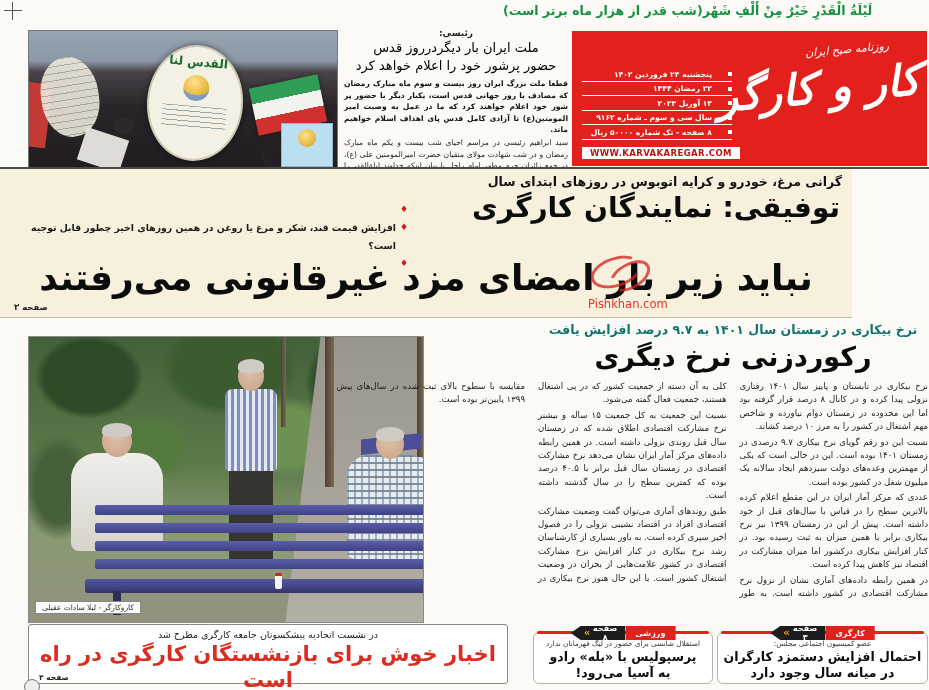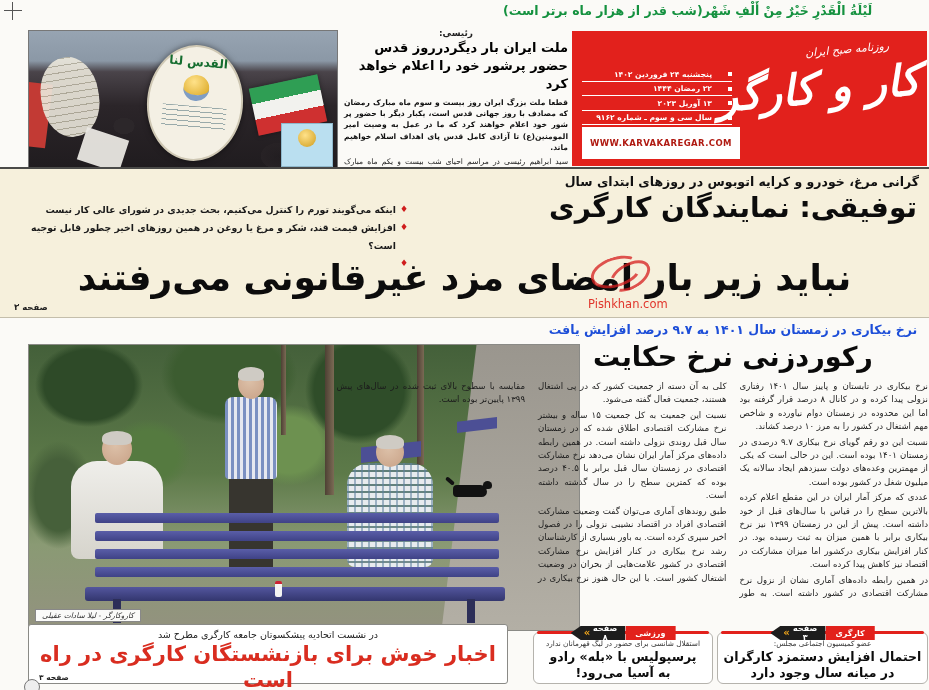--- a/index.html
+++ b/index.html
@@ -38,69 +38,69 @@
   .rally .flag { position:absolute; left:224px; top:50px; width:70px; height:48px; transform:rotate(-12deg);
            background:linear-gradient(180deg,#2f9e54 0 33%,#f2f2ee 33% 66%,#cf3030 66% 100%); box-shadow:0 0 5px rgba(0,0,0,.4); }
   .rally .sign-blue { position:absolute; left:252px; top:92px; width:52px; height:44px; background:#badff0; border:1px solid #8fb8cc; }
   .rally .sign-blue .dome2 { width:18px; height:18px; margin:5px auto 0; border-radius:50%;
            background:radial-gradient(circle at 40% 35%, #ffe28a, #cf9c1c); }
   .rally .flag-white { position:absolute; left:52px; top:102px; width:44px; height:34px; background:#e9e7e2; transform:rotate(18deg); opacity:.95; }
 
   
   .raisi { position:absolute; left:344px; top:28px; width:224px; height:140px; direction:rtl; }
   .raisi .rubric { text-align:center; font-size:9px; font-weight:bold; color:#222; }
-  .raisi h2 { font-size:13px; font-weight:700; line-height:1.4; color:#000; margin:1px 0 3px; }
+  .raisi h2 { text-align:center; font-size:13px; font-weight:400; line-height:1.4; color:#000; margin:1px 0 3px; }
   .raisi .lede { font-size:7.6px; font-weight:bold; text-align:justify; line-height:1.5; color:#111; }
   .raisi .body { font-size:7.6px; text-align:justify; line-height:1.5; color:#222; margin-top:2px; }
   .raisi .cont { font-size:8px; font-weight:bold; text-align:left; margin-top:1px; }
 
   
   .masthead { position:absolute; left:572px; top:31px; width:355px; height:135px; background:#e2211c; overflow:hidden; }
   .masthead .tagline { position:absolute; top:12px; right:38px; color:#fff; font-size:11px; font-style:italic;
            transform:rotate(-5deg); font-family:"DejaVu Serif","Liberation Serif",serif; }
   .masthead .logo { position:absolute; top:34px; right:6px; width:205px; color:#fff; font-size:43px; font-weight:900;
            font-style:italic; transform:rotate(-5deg); text-align:center; line-height:1.1; white-space:nowrap;
            font-family:"DejaVu Serif","Liberation Serif",serif; }
   .dates { position:absolute; left:10px; top:36px; width:150px; direction:rtl; }
   .dates .dline { display:flex; align-items:center; gap:16px; border-bottom:1px solid #fff; padding:2.5px 0 2px; }
   .dates .sq { width:4px; height:4px; background:#fff; flex:0 0 auto; }
   .dates .dtxt { color:#fff; font-size:7.6px; font-weight:bold; white-space:nowrap; }
   .site-box { position:absolute; left:10px; bottom:7px; background:#fff; color:#b01a12; font-size:8.5px; font-weight:bold;
-           padding:11px 8px; letter-spacing:.4px; }
+           padding:1px 8px; letter-spacing:.4px; }
 
   .top-divider { position:absolute; left:0; top:167px; width:929px; height:2px; background:#4a4a48; }
 
   
-  .lead { position:absolute; left:0; top:169px; width:929px; height:149px; background:#f6f0dc; border-bottom:1px solid #c4beab; }
+  .lead { position:absolute; left:0; top:169px; width:852px; height:149px; background:#f6f0dc; border-bottom:1px solid #c4beab; }
   .lead .kicker { position:absolute; top:5px; right:10px; font-size:12.5px; font-weight:bold; color:#111; direction:rtl; }
   .lead .bullets { position:absolute; top:32px; left:8px; width:400px; direction:rtl; }
   .lead .bullets .b-line { display:flex; gap:4px; align-items:flex-start; font-size:9.3px; font-weight:bold;
            color:#1a1a1a; line-height:1.95; }
   .lead .bullets .dia { color:#cf1d1d; font-size:9px; line-height:1.95; }
   .lead .h-l1 { position:absolute; top:22px; right:12px; font-size:28px; font-weight:900; color:#0c0c0c;
            direction:rtl; letter-spacing:-1px; }
   .lead .h-l2 { position:absolute; top:88px; left:10px; right:10px; text-align:center; font-size:36px; font-weight:900;
            color:#0c0c0c; direction:rtl; letter-spacing:-1px; }
   .lead .page-tag { position:absolute; left:14px; bottom:5px; font-size:8.5px; font-weight:bold; color:#222; }
   .stamp { position:absolute; left:586px; top:84px; width:74px; height:44px; pointer-events:none; }
   .stamp i { position:absolute; border:3px solid rgba(214,30,30,.75); border-radius:50%; display:block; }
   .stamp i:nth-child(1){ left:4px; top:4px; width:52px; height:30px; transform:rotate(-18deg); border-right-color:transparent; }
   .stamp i:nth-child(2){ left:22px; top:10px; width:44px; height:26px; transform:rotate(-30deg); border-left-color:transparent; }
   .pishkhan { position:absolute; left:588px; top:128px; color:#e0352b; font-size:11.5px; }
 
   
-  .park { position:absolute; left:28px; top:344px; width:552px; height:287px; border:1px solid #8a8a86; overflow:hidden;
+  .park { position:absolute; left:28px; top:336px; width:396px; height:287px; border:1px solid #8a8a86; overflow:hidden;
           background:
             radial-gradient(90px 70px at 60px 40px, #2e4a28 50%, transparent 60%),
             radial-gradient(110px 80px at 200px 30px, #3c5c30 50%, transparent 62%),
             radial-gradient(90px 90px at 330px 45px, #2f4d29 50%, transparent 60%),
             radial-gradient(70px 60px at 120px 110px, #557a40 40%, transparent 60%),
             radial-gradient(80px 70px at 260px 100px, #6d9150 40%, transparent 58%),
             radial-gradient(60px 90px at 30px 150px, #46603a 40%, transparent 60%),
-            linear-gradient(180deg, #44603a 0%, #5d7a49 45%, #8a9a74 70%, #93927f 100%); font-style: italic; }
+            linear-gradient(180deg, #44603a 0%, #5d7a49 45%, #8a9a74 70%, #93927f 100%); }
   .park .path { position:absolute; right:-30px; top:0; width:150px; height:100%;
           background:linear-gradient(180deg,#9a968e,#b3afa5); transform:skewX(-7deg); }
   .park .trunk { position:absolute; background:linear-gradient(90deg,#4e4034,#7a6a54); }
   .park .t1 { left:296px; top:0; width:9px; height:150px; }
   .park .t2 { left:388px; top:0; width:7px; height:120px; }
   .park .t3 { left:252px; top:0; width:5px; height:90px; }
   .park .bench-bg { position:absolute; background:#4c4f95; }
   .park .bb1 { left:332px; top:96px; width:60px; height:22px; clip-path:polygon(0 30%,100% 0,100% 70%,0 100%); }
   .park .bb2 { left:428px; top:72px; width:40px; height:16px; clip-path:polygon(0 30%,100% 0,100% 70%,0 100%); }
   .figure { position:absolute; }
@@ -129,21 +129,21 @@
   .bench-front .l1{left:18px} .bench-front .l2{right:24px}
   .park .cat { position:absolute; left:424px; top:140px; width:34px; height:12px; background:#121212; border-radius:6px 10px 8px 6px; }
   .park .cat::before { content:""; position:absolute; right:-5px; top:-4px; width:9px; height:8px; background:#121212; border-radius:50% 50% 40% 40%; }
   .park .cat::after { content:""; position:absolute; left:-8px; top:-6px; width:10px; height:4px; background:#121212; border-radius:4px; transform:rotate(40deg); }
   .park .bottle { position:absolute; left:246px; top:236px; width:7px; height:16px; background:#f4f4f2; border-top:3px solid #c23; border-radius:2px; }
   .credit-box { position:absolute; left:6px; bottom:8px; background:#fafaf8; border:1px solid #888; color:#333;
           font-size:7.5px; padding:1px 6px; direction:rtl; }
 
   
   .unemp { position:absolute; left:538px; top:322px; width:390px; direction:rtl; }
-  .unemp .subtitle { text-align:center; font-size:12.5px; font-weight:bold; color:#1d4ed8; }
+  .unemp .subtitle { text-align:center; font-size:12.5px; font-weight:bold; color:#0f766e; }
   .unemp h1 { text-align:center; font-size:27px; font-weight:900; color:#0a0a0a; margin:4px 0 8px; }
   .unemp .cols { column-count:2; column-gap:13px; height:228px; font-size:8.6px; line-height:1.56; text-align:justify; color:#1c1c1c; }
   .unemp .cols p { margin-bottom:2px; }
 
   
   .retire-box { position:absolute; left:28px; top:624px; width:480px; height:60px; background:#fff;
           border:1px solid #8a8a86; border-radius:3px; direction:rtl; text-align:center; }
   .retire-box .kicker { font-size:9.5px; color:#222; margin-top:4px; }
   .retire-box h3 { color:#d92d20; font-size:21px; font-weight:bold; line-height:1.25; margin-top:1px; }
   .retire-box .page-tag { position:absolute; right:auto; left:10px; bottom:1px; font-size:7.5px; font-weight:bold; color:#222; }
@@ -223,21 +223,20 @@
     <div class="site-box">WWW.KARVAKAREGAR.COM</div>
   </div>
 
   <div class="top-divider"></div>
 
   <div class="lead">
     <div class="kicker">گرانی مرغ، خودرو و کرایه اتوبوس در روزهای ابتدای سال</div>
     <div class="bullets">
       <div class="b-line">
           <span class="dia">♦</span>
-          <span>اینکه می‌گویند تورم را کنترل می‌کنیم، بحث جدیدی در شورای عالی کار نیست</span>
         </div>
       <div class="b-line">
           <span class="dia">♦</span>
           <span>افزایش قیمت قند، شکر و مرغ یا روغن در همین روزهای اخیر چطور قابل توجیه است؟</span>
         </div>
       <div class="b-line">
           <span class="dia">♦</span>
         </div>
     </div>
     <div class="h-l1">توفیقی: نمایندگان کارگری</div>
@@ -285,21 +284,21 @@
       <div class="seat"></div>
         <div class="leg l1"></div>
         <div class="leg l2"></div>
     </div>
     <div class="bottle"></div>
     <div class="credit-box">کاروکارگر - لیلا سادات عقیلی</div>
   </div>
 
   <div class="unemp">
     <div class="subtitle">نرخ بیکاری در زمستان سال ۱۴۰۱ به ۹.۷ درصد افزایش یافت</div>
-    <h1>رکوردزنی نرخ حکایت</h1>
+    <h1>رکوردزنی نرخ دیگری</h1>
     <div class="cols">
       <p>نرخ بیکاری در تابستان و پاییز سال ۱۴۰۱ رفتاری نزولی پیدا کرده و در کانال ۸ درصد قرار گرفته بود اما این محدوده در زمستان دوام نیاورده و شاخص مهم اشتغال در کشور را به مرز ۱۰ درصد کشاند.</p>
       <p>نسبت این دو رقم گویای نرخ بیکاری ۹.۷ درصدی در زمستان ۱۴۰۱ بوده است. این در حالی است که یکی از مهمترین وعده‌های دولت سیزدهم ایجاد سالانه یک میلیون شغل در کشور بوده است.</p>
       <p>عددی که مرکز آمار ایران در این مقطع اعلام کرده بالاترین سطح را در قیاس با سال‌های قبل از خود داشته است. پیش از این در زمستان ۱۳۹۹ نیز نرخ بیکاری برابر با همین میزان به ثبت رسیده بود. در کنار افزایش بیکاری درکشور اما میزان مشارکت در اقتصاد نیز کاهش پیدا کرده است.</p>
       <p>در همین رابطه داده‌های آماری نشان از نزول نرخ مشارکت اقتصادی در کشور داشته است. به طور کلی به آن دسته از جمعیت کشور که در پی اشتغال هستند، جمعیت فعال گفته می‌شود.</p>
       <p>نسبت این جمعیت به کل جمعیت ۱۵ ساله و بیشتر نرخ مشارکت اقتصادی اطلاق شده که در زمستان سال قبل روندی نزولی داشته است. در همین رابطه داده‌های مرکز آمار ایران نشان می‌دهد نرخ مشارکت اقتصادی در زمستان سال قبل برابر با ۴۰.۵ درصد بوده که کمترین سطح را در سال گذشته داشته است.</p>
       <p>طبق روندهای آماری می‌توان گفت وضعیت مشارکت اقتصادی افراد در اقتصاد نشیبی نزولی را در فصول اخیر سپری کرده است. به باور بسیاری از کارشناسان رشد نرخ بیکاری در کنار افزایش نرخ مشارکت اقتصادی در کشور علامت‌هایی از بحران در وضعیت اشتغال کشور است. با این حال هنوز نرخ بیکاری در مقایسه با سطوح بالای ثبت شده در سال‌های پیش ۱۳۹۹ پایین‌تر بوده است.</p>
     </div>
   </div>
 

